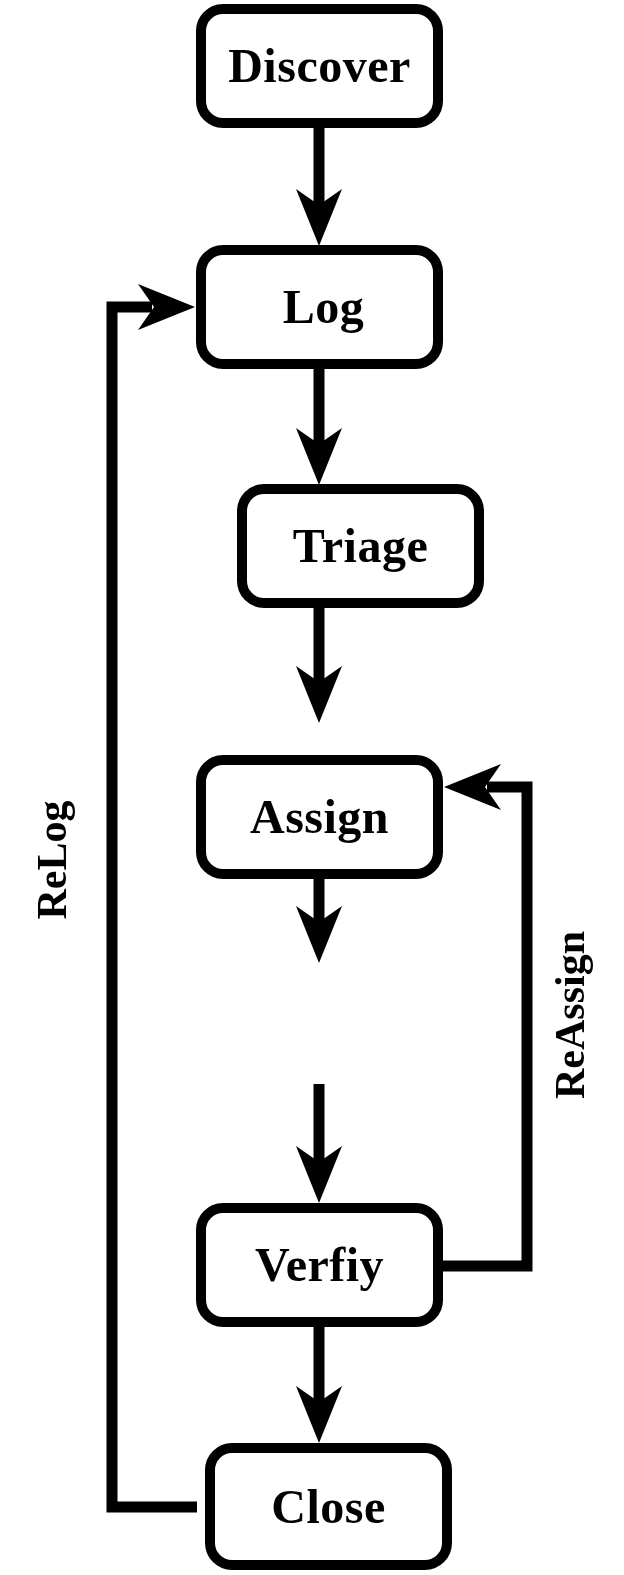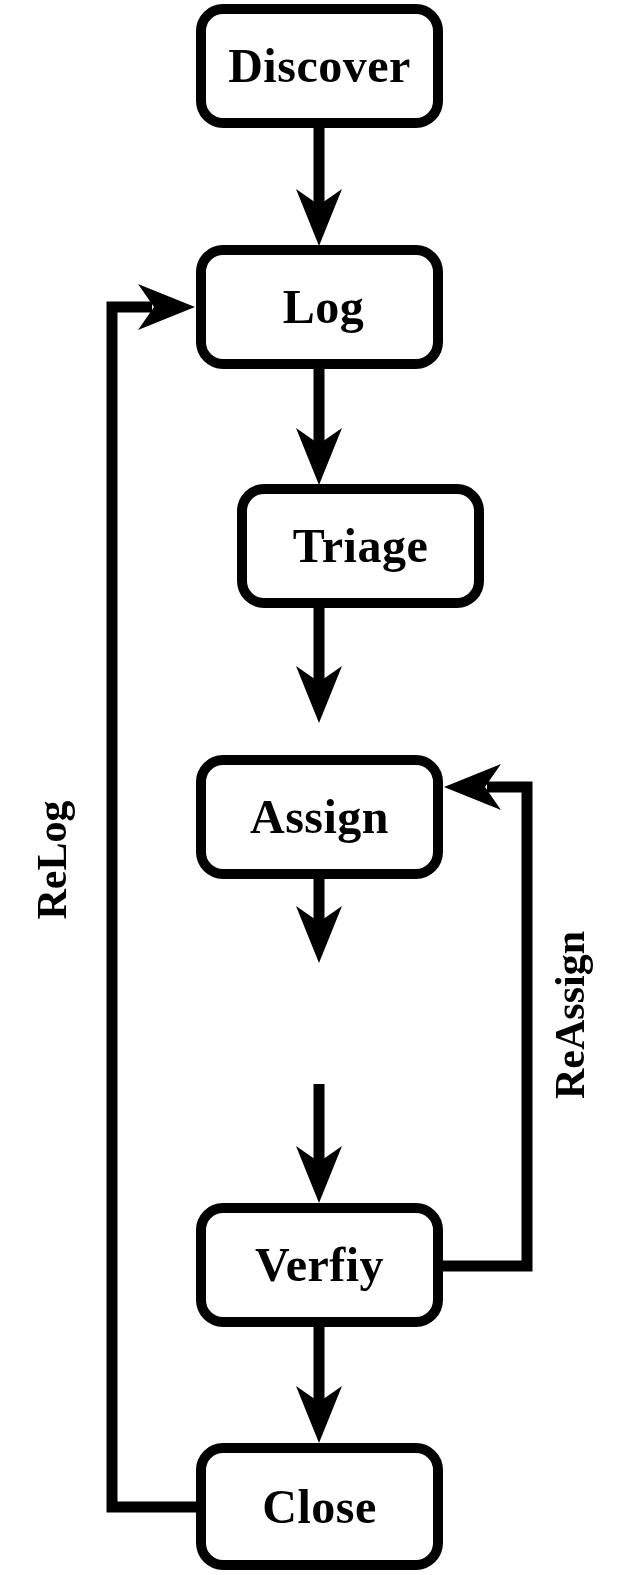--- a/index.html
+++ b/index.html
@@ -42,21 +42,21 @@
     color: #000000;
     letter-spacing: 0.5px;
     white-space: nowrap;
   }
   .n0 { top: 4px; }
   .n1 { top: 245px; padding-left: 8px; }
   .n2 { top: 484px; margin-left: 41px; }
   .n3 { top: 722px; margin-top: 33px; }
   .n4 { top: 963px; }
   .n5 { top: 1203px; }
-  .n6 { top: 1443px; height: 127px; }
+  .n6 { top: 1443px; height: 127px; margin-left: 9px; }
   .edge-label {
     position: absolute;
     width: 220px;
     height: 46px;
     display: flex;
     align-items: center;
     justify-content: center;
     font-weight: bold;
     font-size: 42px;
     line-height: 1;

